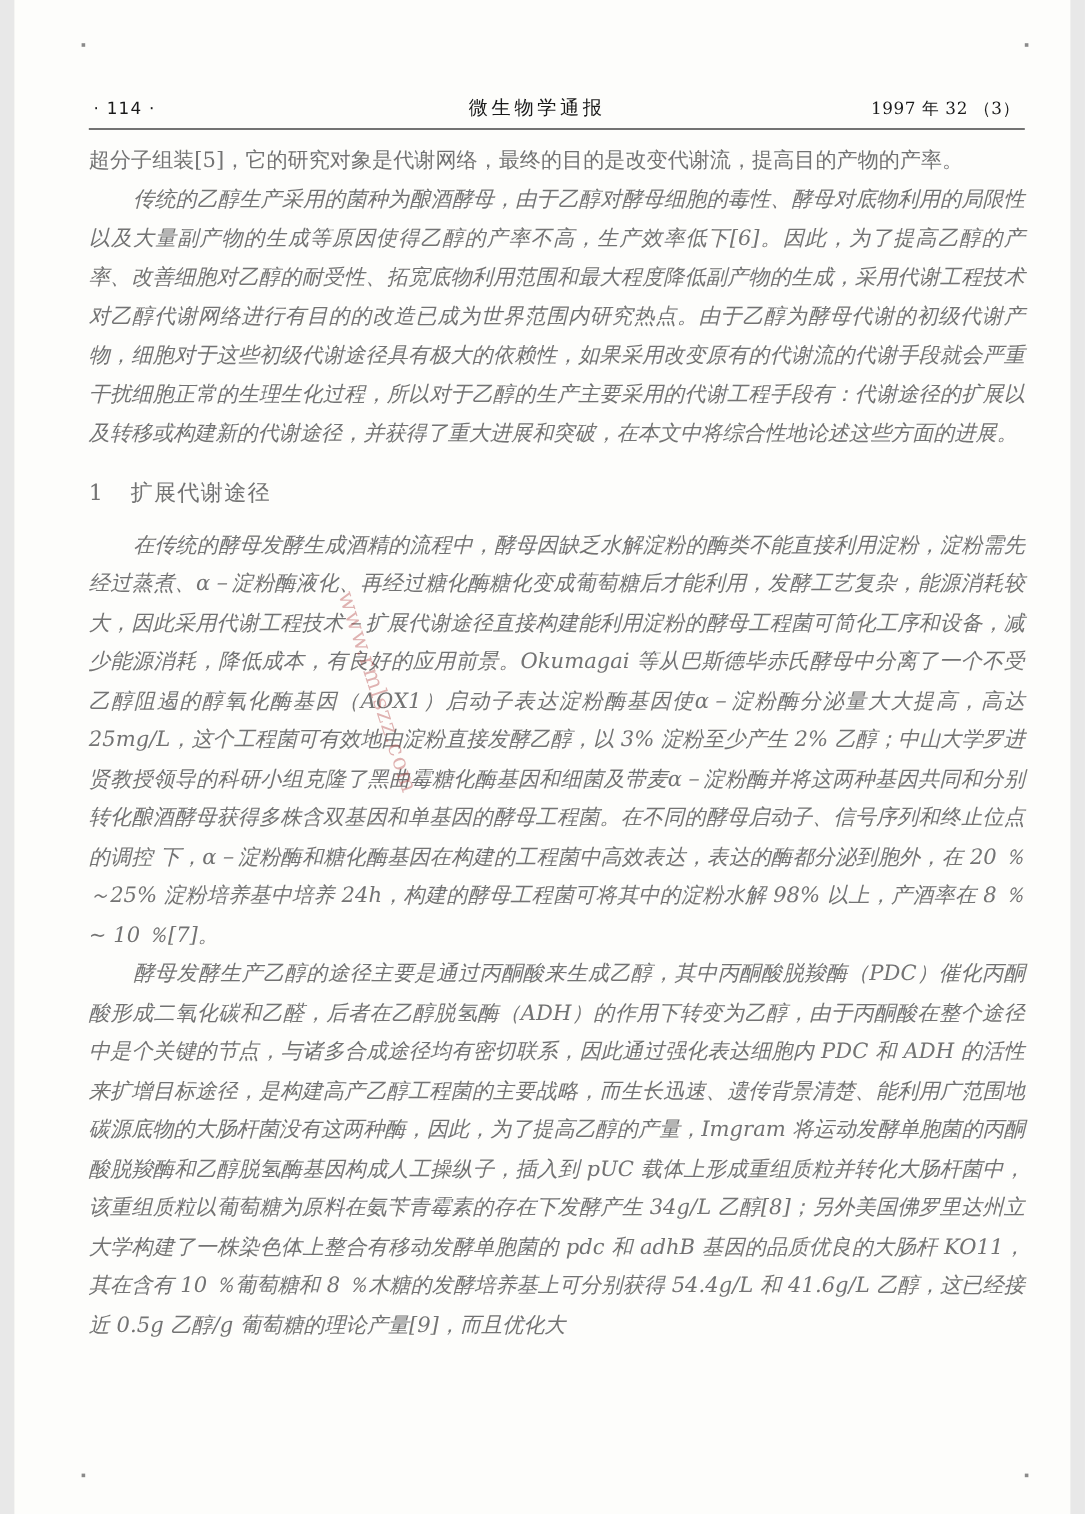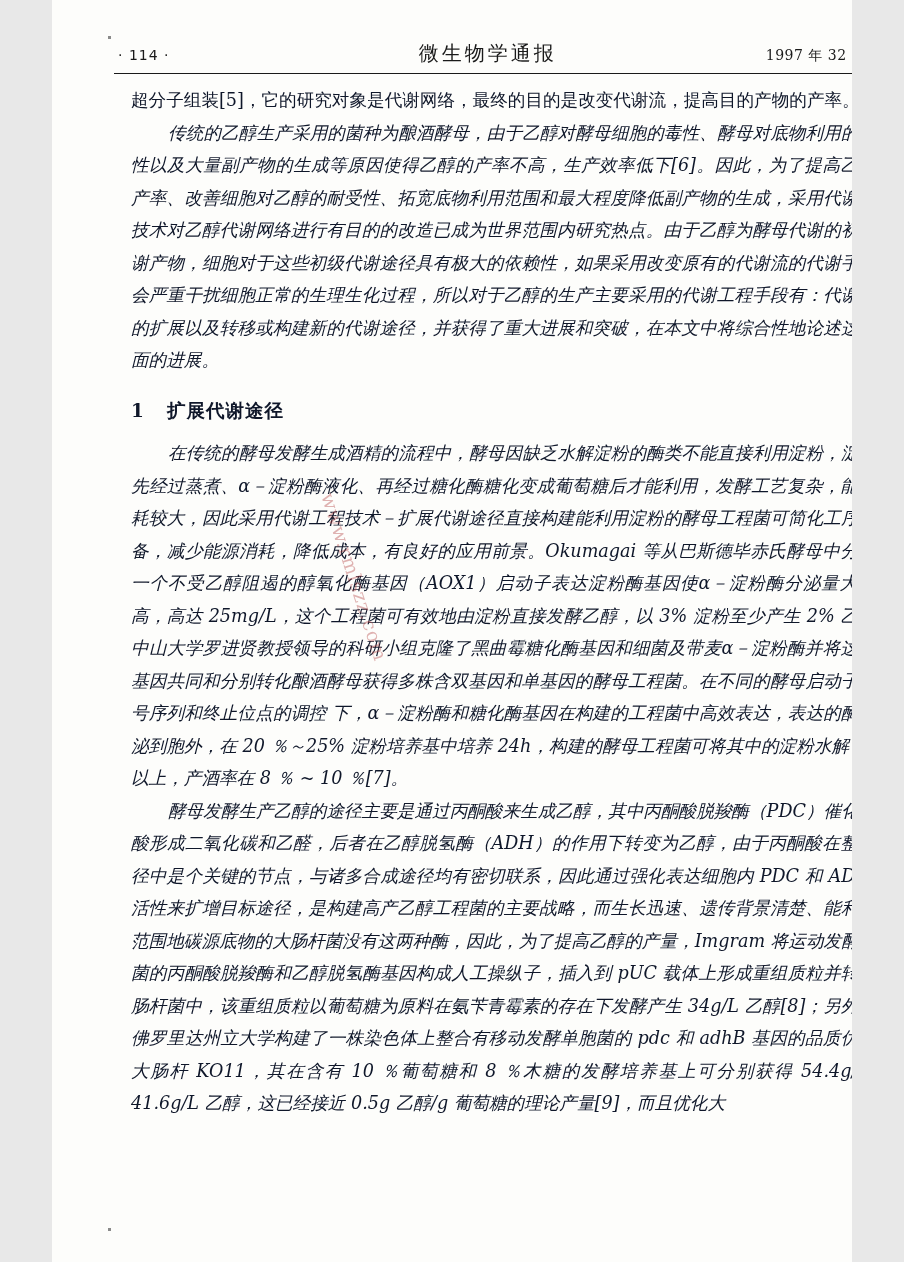--- a/index.html
+++ b/index.html
@@ -5,21 +5,21 @@
   html, body {
     margin: 0;
     padding: 0;
     background: #e8e8e8;
   }
   body {
     font-family: "DejaVu Serif", "Liberation Serif", serif;
   }
   .page {
     position: relative;
-    width: 800px;
+    width: 880px;
     height: 1262px;
     background: #fdfdfb;
     margin: 0 auto;
     overflow: hidden;
   }
   .page-inner {
     position: absolute;
     left: 62px;
     top: 40px;
     width: 780px;
@@ -34,53 +34,53 @@
     color: #1a1a1a;
     padding: 0 4px 6px 4px;
   }
   .header .page-num {
     font-family: "DejaVu Sans", "Liberation Sans", sans-serif;
     font-size: 14px;
     letter-spacing: 1px;
     white-space: nowrap;
   }
   .header .journal {
-    font-size: 20px;
+    font-size: 16px;
     letter-spacing: 3px;
     margin-left: 40px;
+    margin-top: 40px;
   }
   .header .issue {
     font-size: 14px;
     white-space: nowrap;
     letter-spacing: 0.5px;
   }
   .rule {
     border-bottom: 1.3px solid #1a1a1a;
     margin: 0 0 10px 0;
   }
   
   .body-text {
     font-size: 17.6px;
     line-height: 32.5px;
-    color: #0f172a;
+    color: #737373;
     text-align: justify;
     text-justify: inter-ideograph;
-    margin-left: 17px;
   }
   .body-text p {
     margin: 0;
     text-indent: 0;
   }
   .body-text p.indent {
     text-indent: 2.1em;
     font-style: italic;
   }
   .sec-head {
     font-size: 18.5px;
-    font-weight: bold;
+    font-weight: normal;
     margin: 18px 0 10px 0;
     letter-spacing: 1px;
     font-family: "DejaVu Serif", "Liberation Serif", serif;
   }
   .sec-head .num {
     margin-right: 22px;
   }
   
   .watermark {
     position: absolute;

